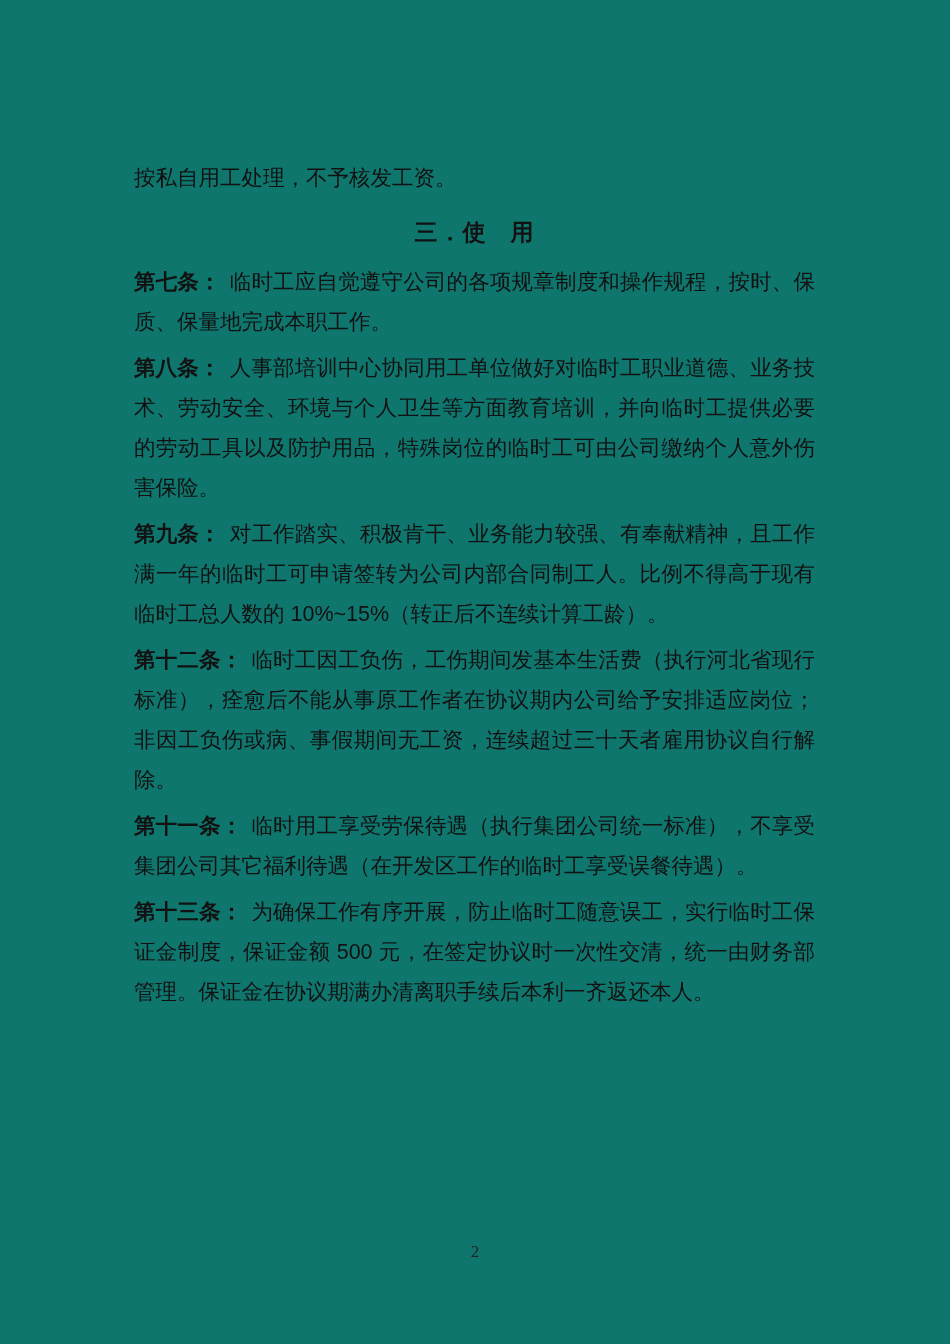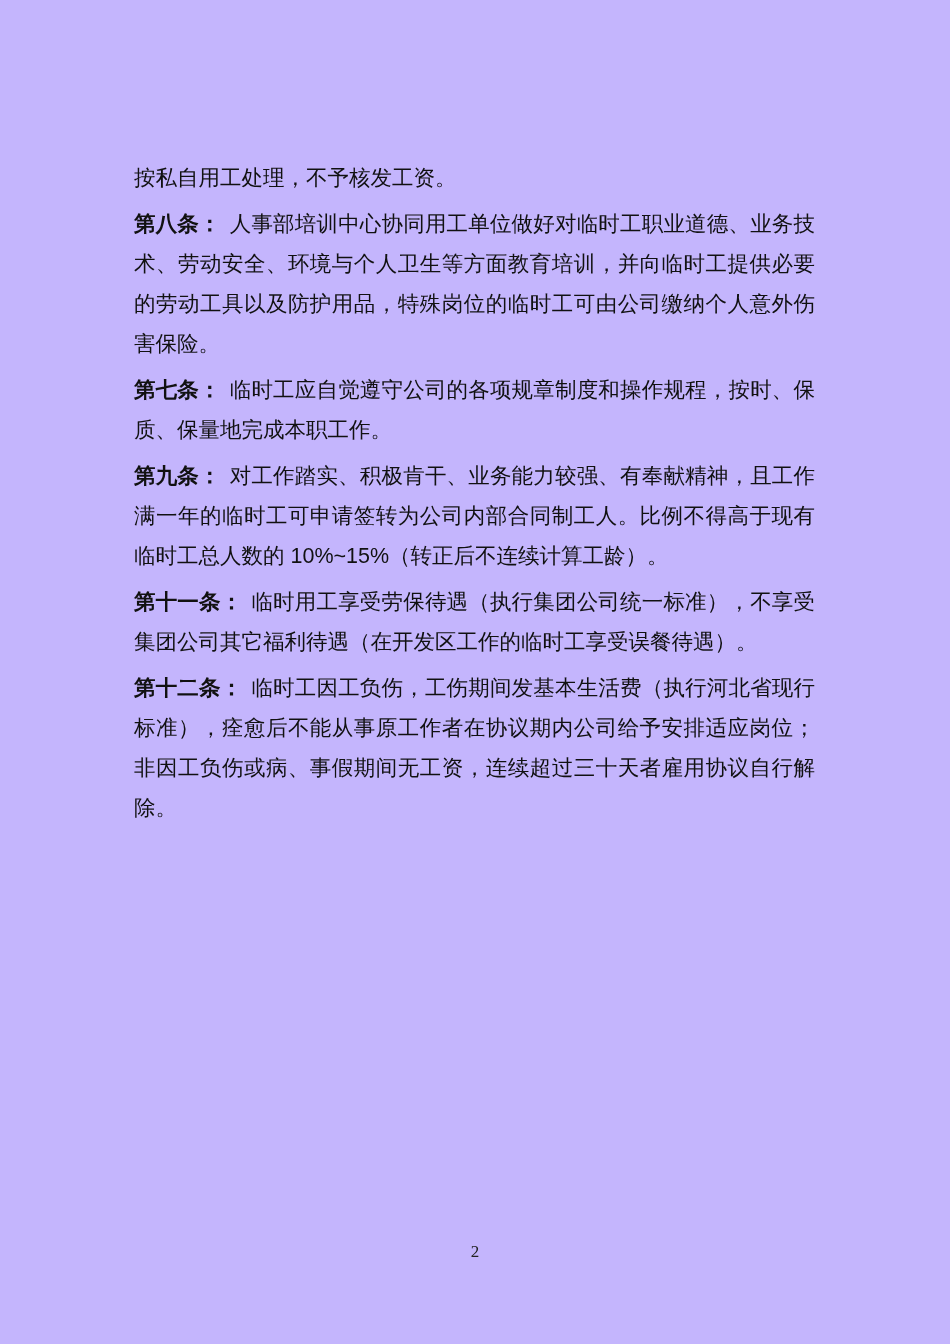--- a/index.html
+++ b/index.html
@@ -16,21 +16,21 @@
     color: #111111;
   }
   .page {
     position: absolute;
     top: 0;
     left: 0;
     width: 950px;
     height: 1344px;
     box-sizing: border-box;
     padding: 158px 135px 0 134px;
-    background: #c4b5fd;
+    background: #0f766e;
   }
   .para {
     font-size: 21.5px;
     line-height: 40px;
     margin: 0;
     text-align: justify;
     text-justify: inter-ideograph;
     word-break: normal;
   }
   .para + .para { margin-top: 6px; }
@@ -59,31 +59,33 @@
     color: #222222;
   }
 </style>
 </head>
 <body>
 
 <main class="page">
 
   <p class="para">按私自用工处理，不予核发工资。</p>
 
+  <h2 class="heading">三．使　用</h2>
+
+  <p class="para"><strong class="article-label">第七条：</strong><span>临时工应自觉遵守公司的各项规章制度和操作规程，按时、保质、保量地完成本职工作。</span></p>
 
   <p class="para"><strong class="article-label">第八条：</strong><span>人事部培训中心协同用工单位做好对临时工职业道德、业务技术、劳动安全、环境与个人卫生等方面教育培训，并向临时工提供必要的劳动工具以及防护用品，特殊岗位的临时工可由公司缴纳个人意外伤害保险。</span></p>
-
-  <p class="para"><strong class="article-label">第七条：</strong><span>临时工应自觉遵守公司的各项规章制度和操作规程，按时、保质、保量地完成本职工作。</span></p>
 
   <p class="para"><strong class="article-label">第九条：</strong><span>对工作踏实、积极肯干、业务能力较强、有奉献精神，且工作满一年的临时工可申请签转为公司内部合同制工人。比例不得高于现有临时工总人数的 10%~15%（转正后不连续计算工龄）。</span></p>
 
 
 
+  <p class="para"><strong class="article-label">第十二条：</strong><span>临时工因工负伤，工伤期间发基本生活费（执行河北省现行标准），痊愈后不能从事原工作者在协议期内公司给予安排适应岗位；非因工负伤或病、事假期间无工资，连续超过三十天者雇用协议自行解除。</span></p>
+
   <p class="para"><strong class="article-label">第十一条：</strong><span>临时用工享受劳保待遇（执行集团公司统一标准），不享受集团公司其它福利待遇（在开发区工作的临时工享受误餐待遇）。</span></p>
 
-  <p class="para"><strong class="article-label">第十二条：</strong><span>临时工因工负伤，工伤期间发基本生活费（执行河北省现行标准），痊愈后不能从事原工作者在协议期内公司给予安排适应岗位；非因工负伤或病、事假期间无工资，连续超过三十天者雇用协议自行解除。</span></p>
-
+  <p class="para"><strong class="article-label">第十三条：</strong><span>为确保工作有序开展，防止临时工随意误工，实行临时工保证金制度，保证金额 500 元，在签定协议时一次性交清，统一由财务部管理。保证金在协议期满办清离职手续后本利一齐返还本人。</span></p>
 
 </main>
 
 <div class="page-footer">
   <span class="page-number">2</span>
 </div>
 
 </body></html>

